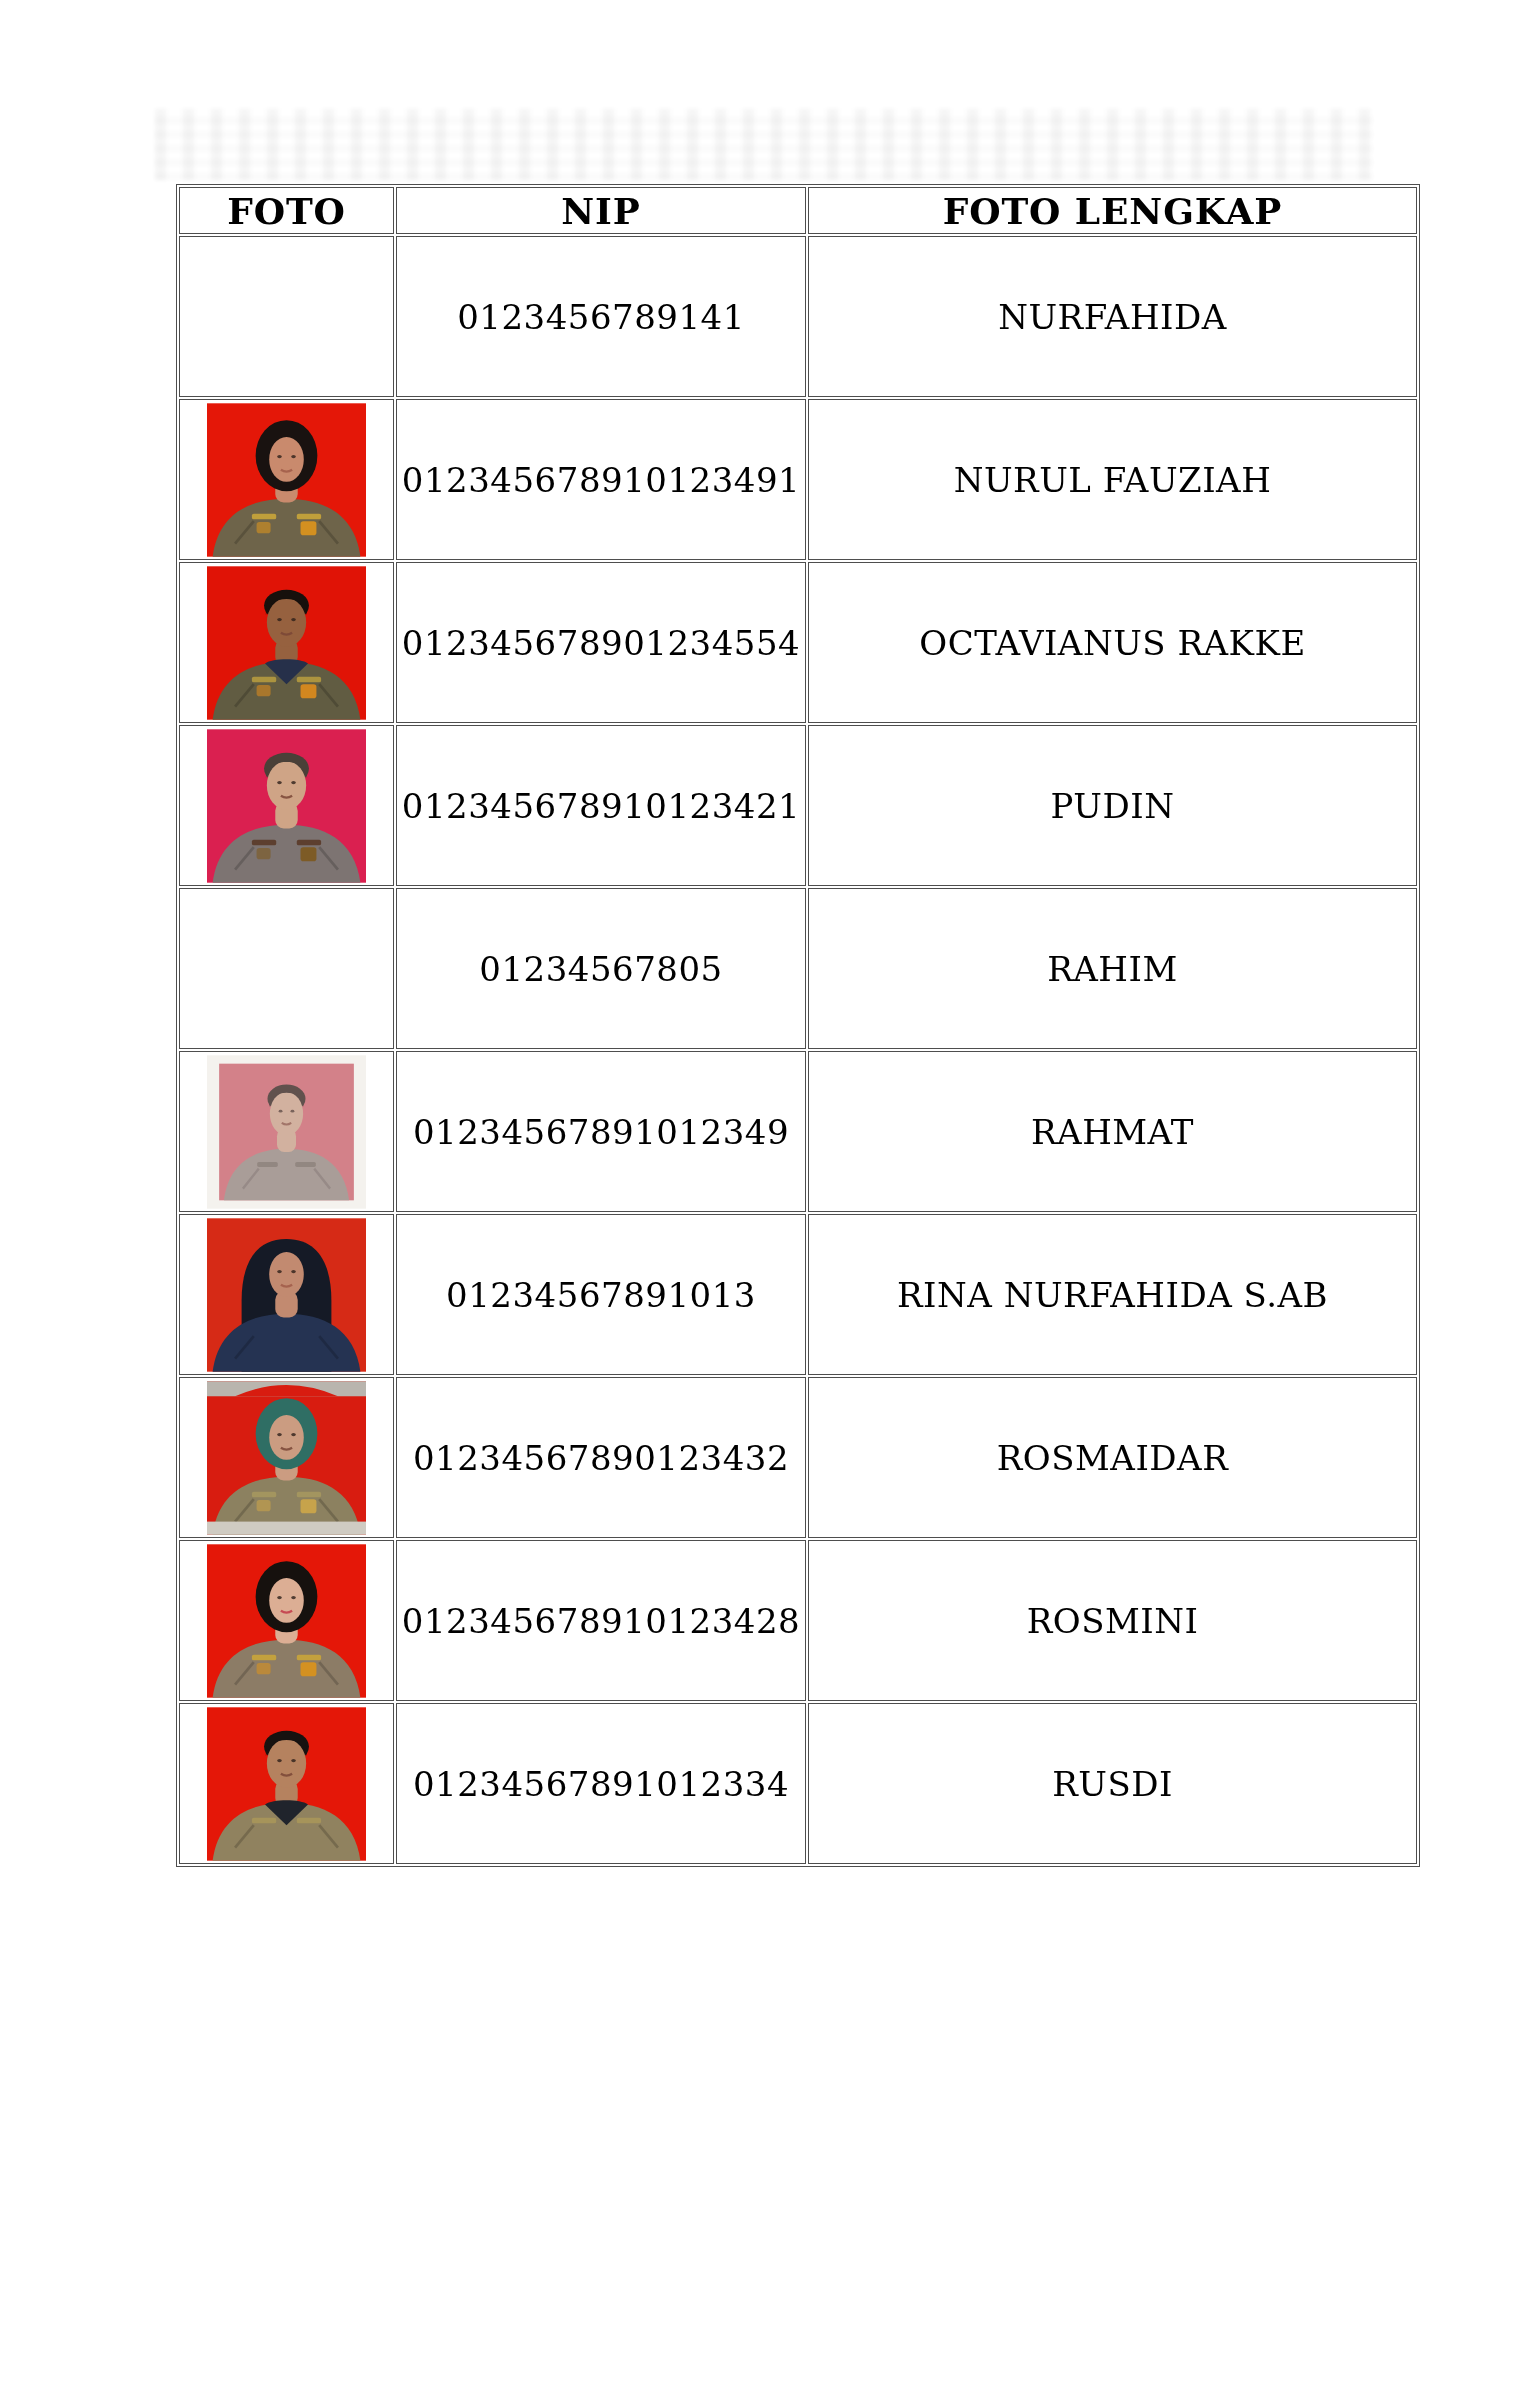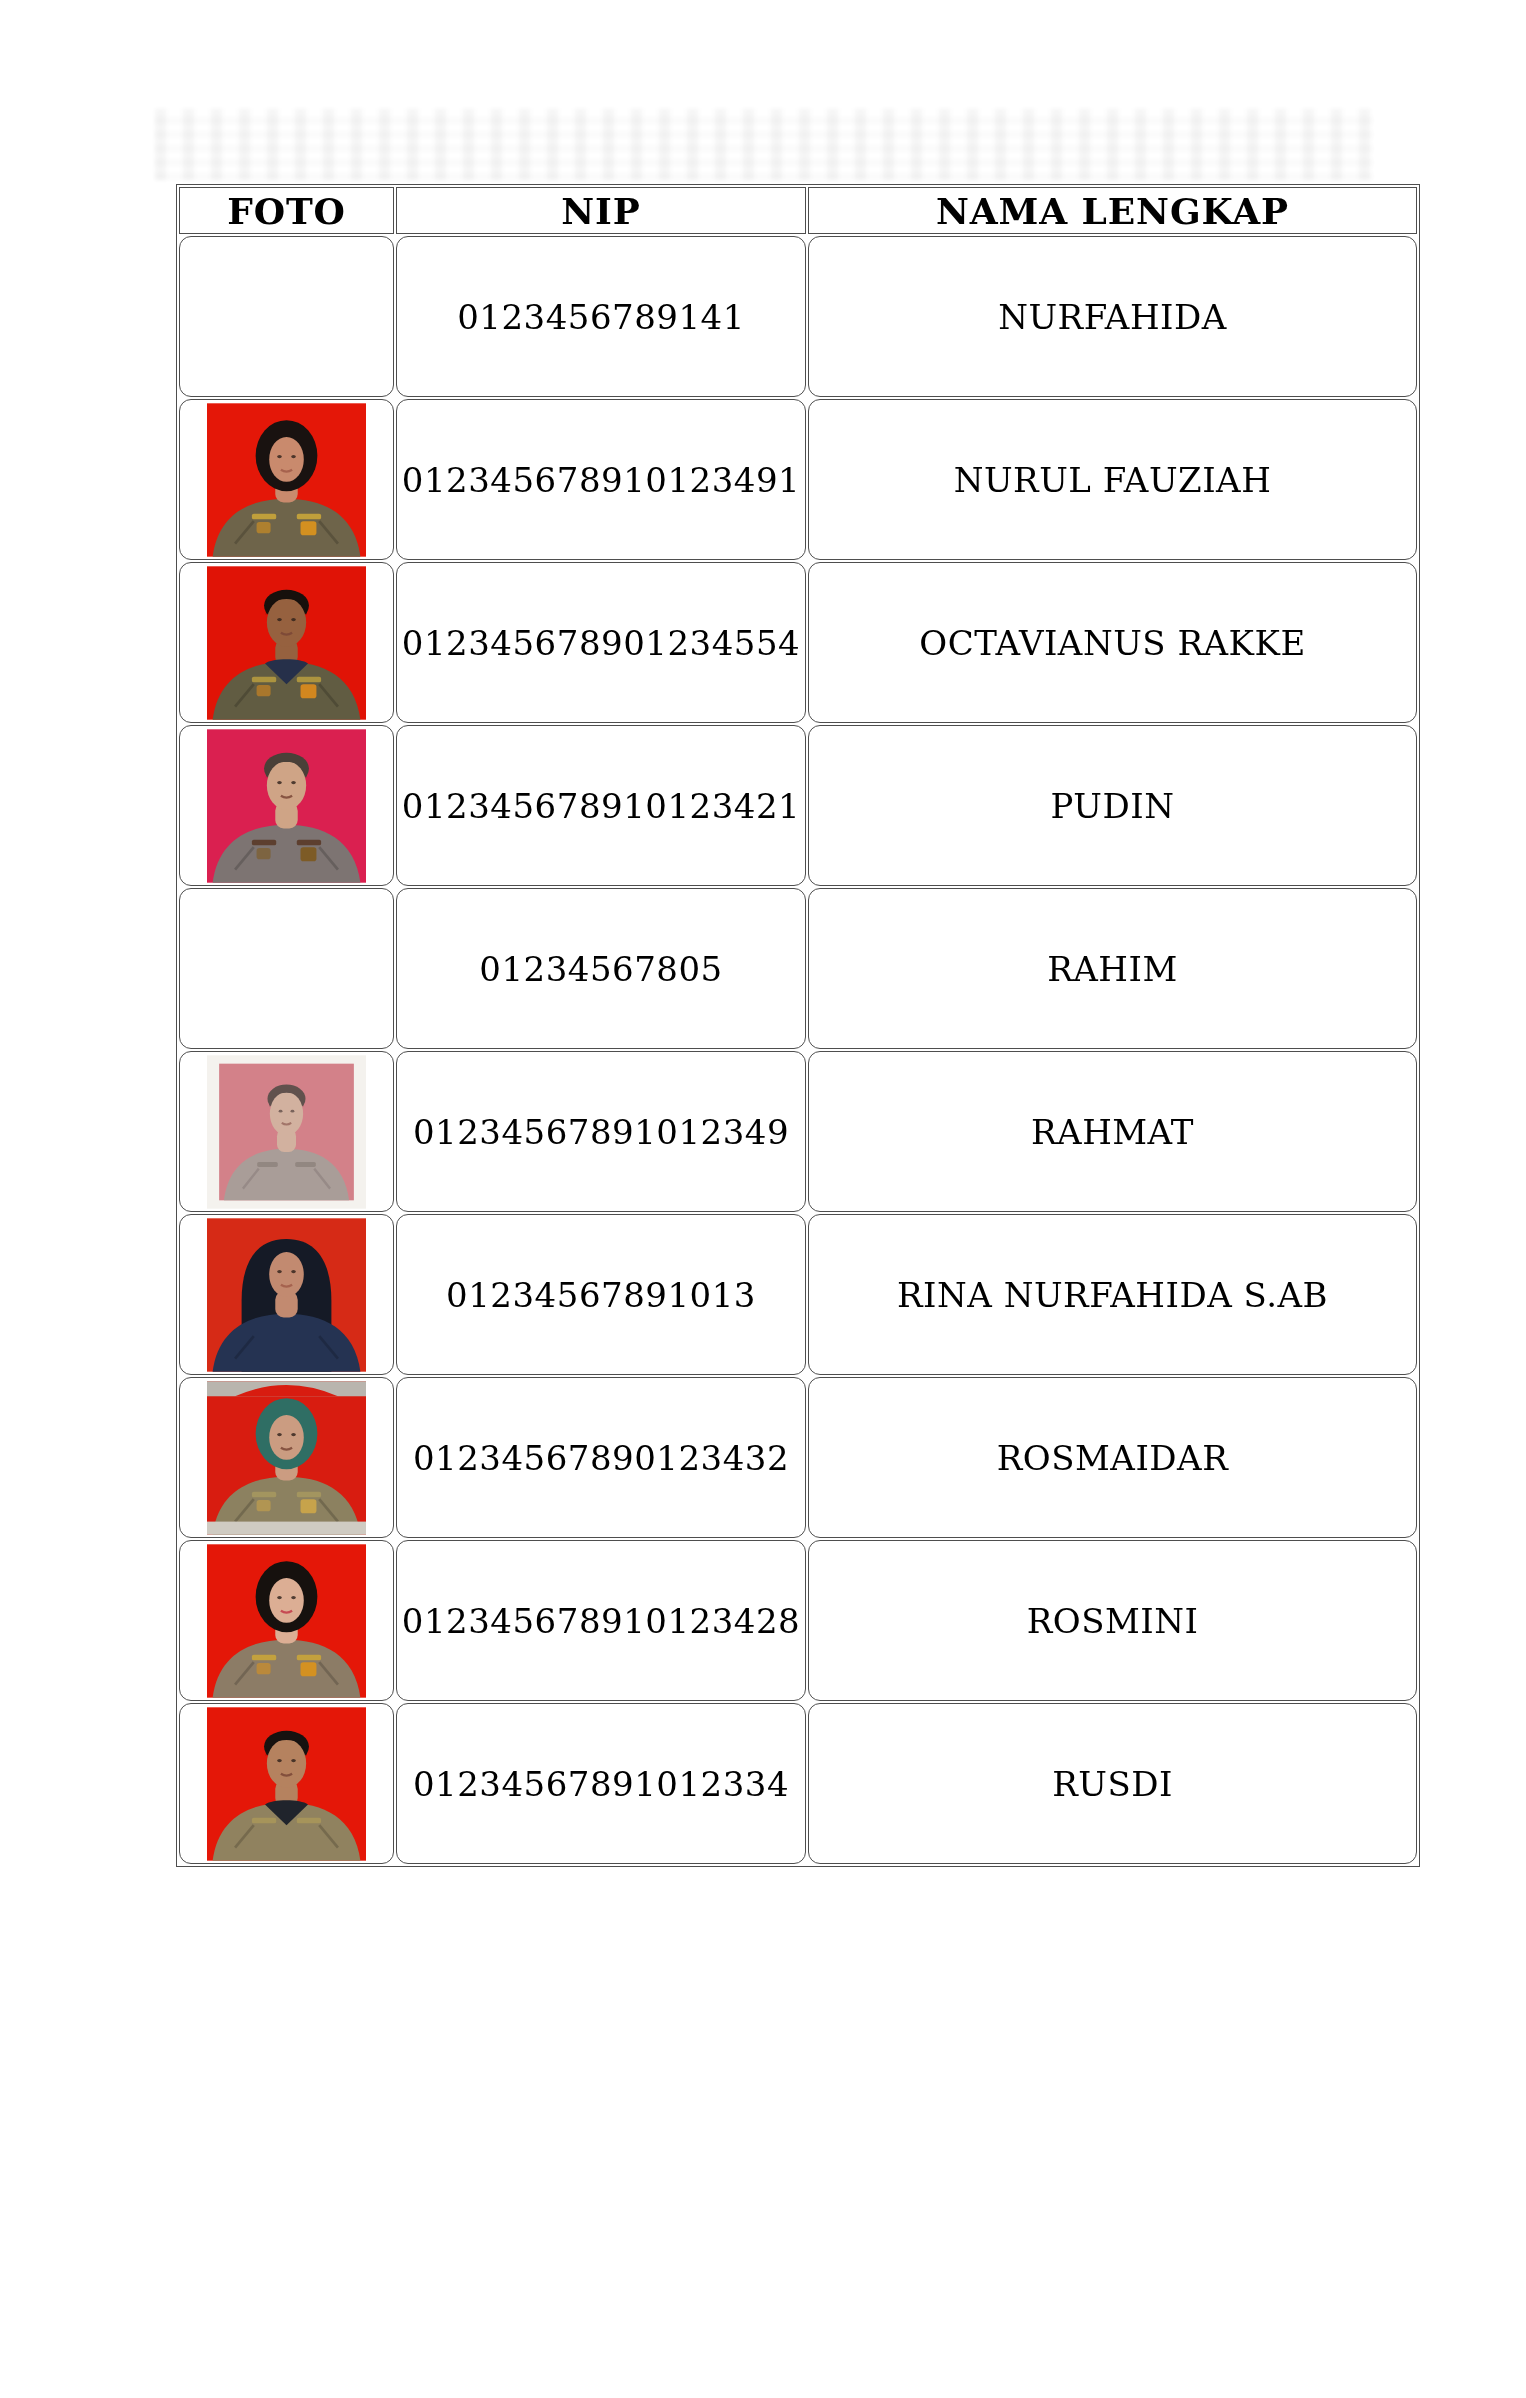--- a/index.html
+++ b/index.html
@@ -46,21 +46,20 @@
     height:47px;
     font-size:36px;
     font-weight:bold;
     letter-spacing:0.9px;
   }
   .doc-table td{
     height:161px;
     font-size:34px;
     letter-spacing:0.5px;
     white-space:nowrap;
-    border-radius:12px;
   }
   .photo-wrap{
     display:inline-block;
     width:159px;height:154px;
     vertical-align:middle;
     line-height:0;
   }
   .photo-wrap svg{display:block;}
 </style>
 </head>
@@ -73,21 +72,21 @@
   <table class="doc-table">
     <colgroup>
       <col class="c-foto">
         <col class="c-nip">
         <col class="c-nama">
     </colgroup>
     <thead>
       <tr>
         <th>FOTO</th>
         <th>NIP</th>
-        <th>NAMA LENGKAP</th>
+        <th>FOTO LENGKAP</th>
       </tr>
     </thead>
     <tbody id="table-body">
         <tr>
       <td class="cell-foto"></td>
       <td class="cell-nip">0123456789141</td>
       <td class="cell-nama">NURFAHIDA</td>
     </tr>
         <tr>
       <td class="cell-foto"><span class="photo-wrap"><svg xmlns="http://www.w3.org/2000/svg" width="159" height="154" viewBox="0 0 170 164">

